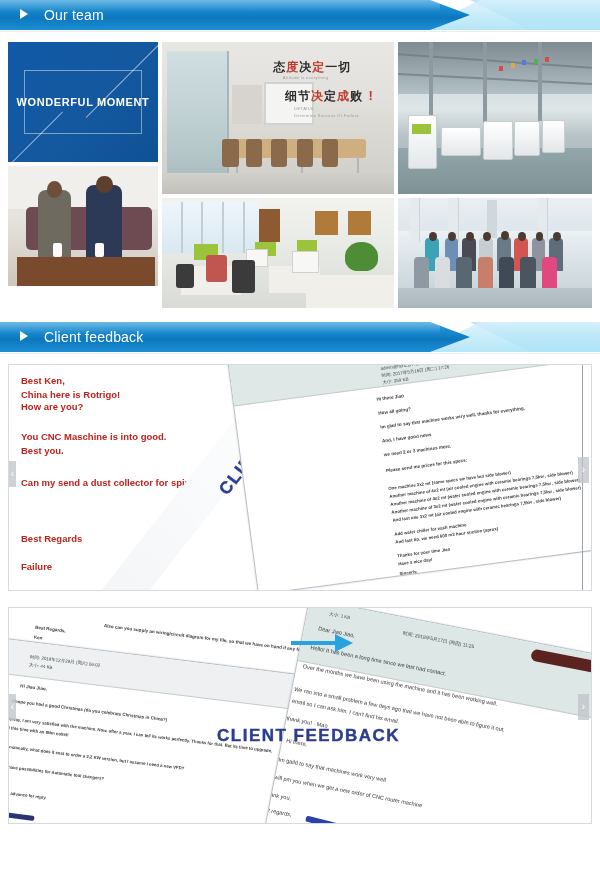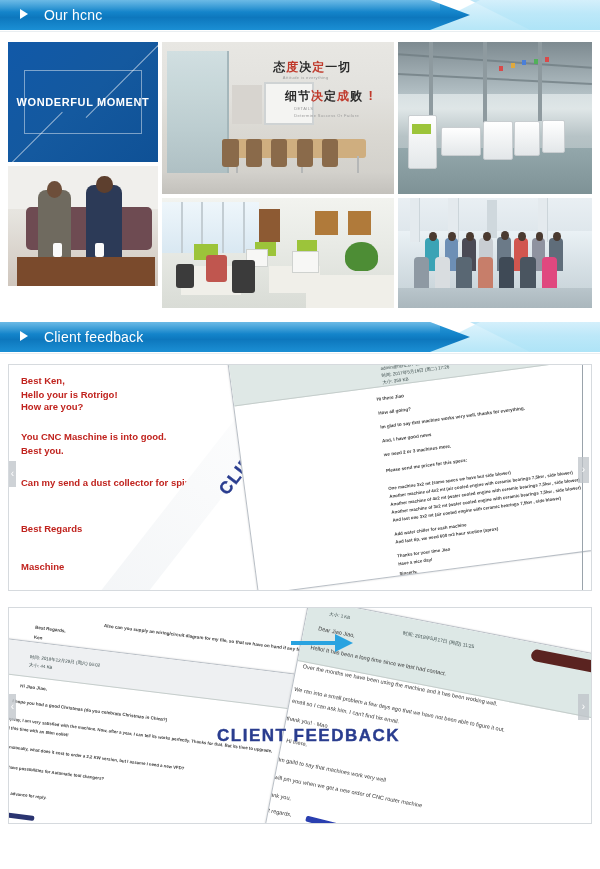--- a/index.html
+++ b/index.html
@@ -135,21 +135,21 @@
 
 <div class="page">
 
   <div class="banner">
     <div class="light"></div>
     <div class="light2"></div>
     <div class="dark">
         <div class="shine"></div>
       </div>
     <div class="barrow"></div>
-    <div class="btxt">Our hcnc</div>
+    <div class="btxt">Our team</div>
     <div class="hr"></div>
   </div>
 
   <div class="team">
 
     <div class="cell" style="left:162px;top:8px;width:232px;height:152px;">
       <div class="ph meet">
         <div class="glass"></div>
         <div class="shelf"></div>
         <div class="board"></div>
@@ -288,27 +288,27 @@
       </div>
     <div class="barrow"></div>
     <div class="btxt">Client feedback</div>
     <div class="hr"></div>
   </div>
 
   <div class="fbpanel fb1" style="margin-top:8px;">
 
     <div class="letter">
       <div class="ln" style="top:10px;">Best Ken,</div>
-      <div class="ln" style="top:24px;">Hello your is Rotrigo!</div>
+      <div class="ln" style="top:24px;">China here is Rotrigo!</div>
       <div class="ln" style="top:36px;">How are you?</div>
       <div class="ln" style="top:66px;">You CNC Maschine is into good.</div>
       <div class="ln" style="top:80px;">Best you.</div>
       <div class="ln" style="top:112px;">Can my send a dust collector for spindle.</div>
-      <div class="ln" style="top:158px;">Best Regards</div>
-      <div class="ln" style="top:196px;">Maschine</div>
+      <div class="ln" style="top:168px;">Best Regards</div>
+      <div class="ln" style="top:196px;">Failure</div>
       <div class="navbtn" style="left:0;top:96px;width:7px;">‹</div>
     </div>
 
     <div class="arrow" style="left:238px;top:28px;">
       <div class="shaft"></div>
       <div class="head"></div>
     </div>
 
     <div class="whiteband" style="left:175px;top:-40px;width:38px;height:330px;transform:rotate(38deg);"></div>
     <div class="wmark" style="left:214px;top:118px;font-size:17px;transform:rotate(-52deg);transform-origin:left center;">CLIENT FEEDBACK</div>

